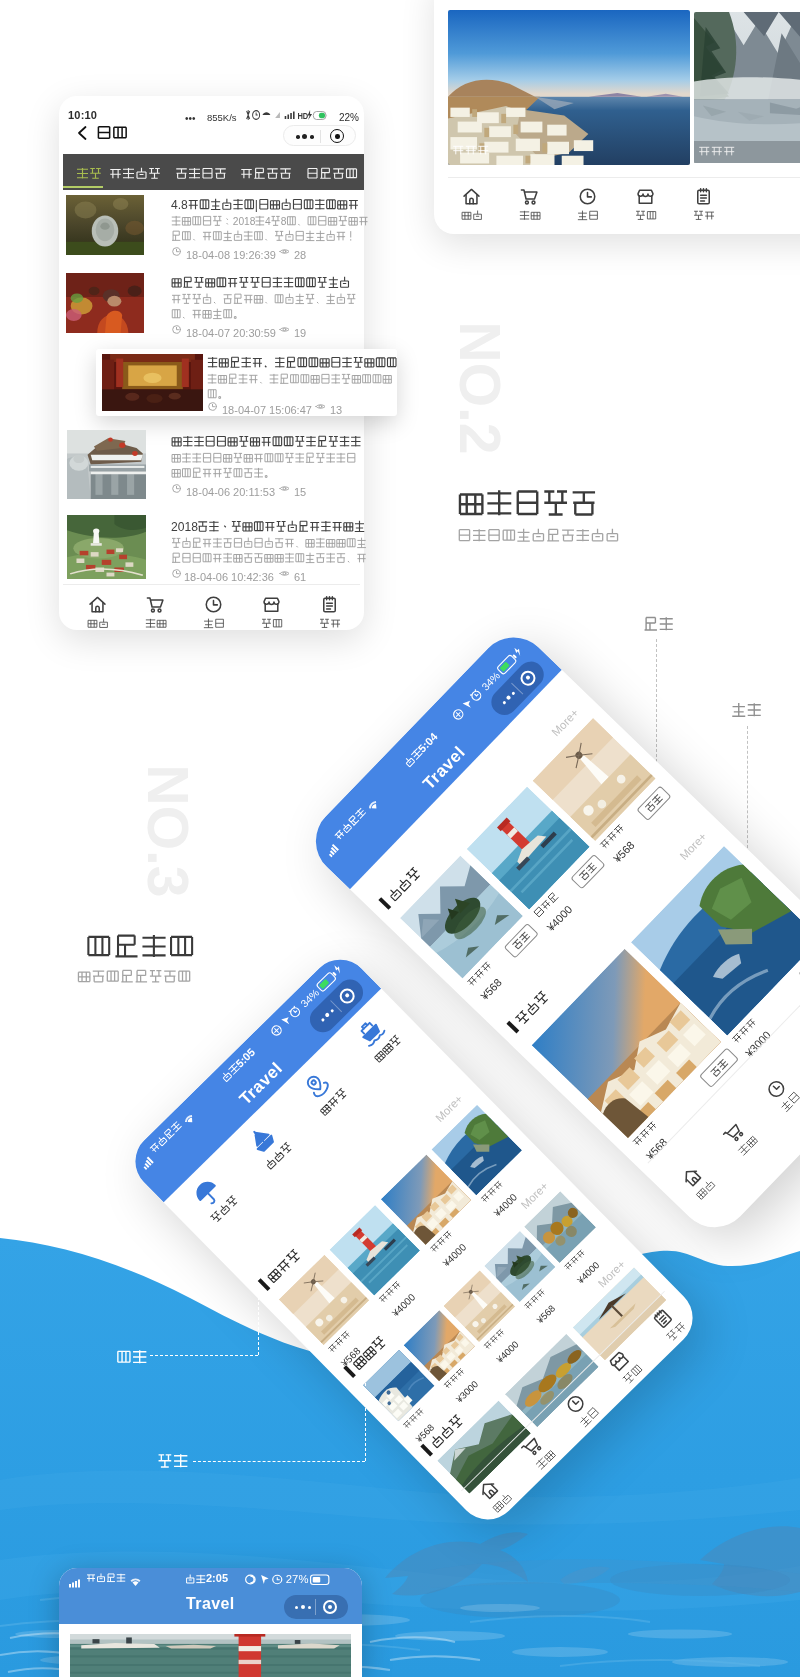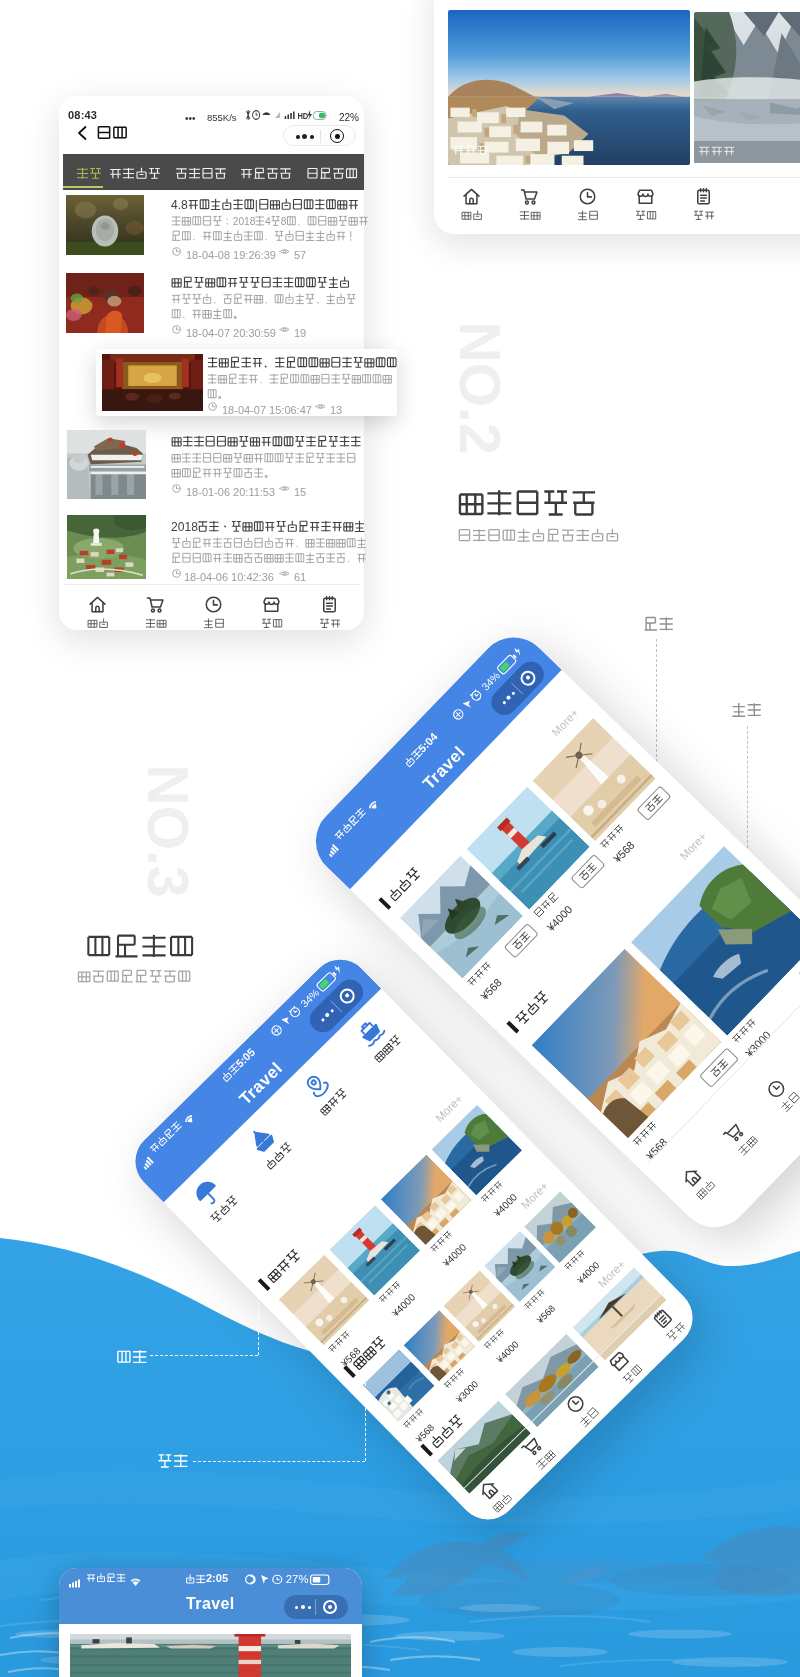--- a/index.html
+++ b/index.html
@@ -118,21 +118,21 @@
 <div style="position:absolute;left:731.2px;top:702.0px;">
       <svg width="31.0" height="15.5" viewBox="0 0 200.0 100" style="display:block;overflow:visible">
         <path d="M50 6L50 92M10 30L90 30M18 64L82 64M8 92L92 92" stroke="#909090" stroke-width="9" fill="none"></path>
         <path d="M108 18L192 18M108 52L192 52M108 86L192 86M150 8L150 92" stroke="#909090" stroke-width="9" fill="none"></path>
       </svg>
     </div>
 <div class="abs" style="left:747px;top:726px;width:0;height:132px;border-left:1.4px dashed #c2c2c2"></div>
 
 <div class="abs" style="left:59px;top:96px;width:305px;height:534px;background:#fff;border-radius:18px;box-shadow:0 10px 35px rgba(0,0,0,0.13)">
 
-<div style="position:absolute;left:9.0px;top:9.0px;"><span style="font-size:11px;color:#2c2c2c;font-weight:bold;letter-spacing:.2px">08:43</span></div>
+<div style="position:absolute;left:9.0px;top:9.0px;"><span style="font-size:11px;color:#2c2c2c;font-weight:bold;letter-spacing:.2px">10:10</span></div>
 <div style="position:absolute;left:126.0px;top:12.0px;"><span style="font-size:10px;color:#333">•••</span></div>
 <div style="position:absolute;left:148.0px;top:11.0px;"><span style="font-size:9.5px;color:#333">855K/s</span></div>
 <div style="position:absolute;left:186.0px;top:11.0px;"><svg width="100" height="12" viewBox="0 0 126 12" preserveAspectRatio="none">
 <g fill="#3a3a3a">
             <path d="M2 2 L6 10 M6 2 L2 10 M4 1 V11" stroke="#3a3a3a" stroke-width="1.1" fill="none"></path>
 <circle cx="14" cy="6" r="4.4" fill="none" stroke="#3a3a3a" stroke-width="1.2"></circle>
             <path d="M14 3.5 V6 H16" stroke="#3a3a3a" stroke-width="1.1" fill="none"></path>
 <path d="M22 6 a6 6 0 0 1 10 0 Z" fill="#3a3a3a"></path>
 <path d="M38 9 L44 3 V9 Z" fill="#b9b9b9"></path>
 <path d="M50 10 V7 H52 V10 Z M53.5 10 V5.5 H55.5 V10 Z M57 10 V4 H59 V10 Z M60.5 10 V2.5 H62.5 V10 Z" fill="#3a3a3a"></path>
@@ -300,21 +300,21 @@
       </div>
       <div style="position:absolute;left:127.0px;top:149.0px;"><span style="font-size:11px;color:#9d9d9d">18-04-08 19:26:39</span></div>
       <div style="position:absolute;left:220.0px;top:150.0px;">
         <svg width="11" height="11" viewBox="0 0 22 22" style="display:block">
           <g stroke="#a8a8a8" stroke-width="2.00" stroke-linecap="round" stroke-linejoin="round" fill="#a8a8a8">
             <path d="M2 11 C5 6.5 17 6.5 20 11 C17 15.5 5 15.5 2 11 Z" fill="none"></path>
             <circle cx="11" cy="11" r="2.6" fill="none"></circle>
           </g>
         </svg>
       </div>
-      <div style="position:absolute;left:235.0px;top:149.0px;"><span style="font-size:11px;color:#9d9d9d">57</span></div>
+      <div style="position:absolute;left:235.0px;top:149.0px;"><span style="font-size:11px;color:#9d9d9d">28</span></div>
 
 <div style="position:absolute;left:7.0px;top:177.0px;">
         <svg width="78.0" height="60.0" viewBox="0 0 100 100" preserveAspectRatio="none" style="display:block;border-radius:0px">
           <defs></defs>
           <rect width="100" height="100" fill="#8e2b1e"></rect>
           <rect x="0" y="0" width="100" height="40" fill="#6e2218"></rect>
           <circle cx="20" cy="55" r="14" fill="#d8b43c" opacity=".7"></circle>
           <circle cx="10" cy="70" r="10" fill="#cc5f78" opacity=".8"></circle>
           <circle cx="14" cy="42" r="8" fill="#67a040" opacity=".8"></circle>
           <circle cx="58" cy="38" r="11" fill="#5a3028"></circle>
@@ -565,21 +565,21 @@
         </svg>
       </div>
 <div style="position:absolute;left:112.0px;top:386.5px;">
         <svg width="11" height="11" viewBox="0 0 22 22" style="display:block">
           <g stroke="#a8a8a8" stroke-width="2.00" stroke-linecap="round" stroke-linejoin="round" fill="#a8a8a8">
             <circle cx="11" cy="11" r="7.6" fill="none"></circle>
             <path d="M11 6.8 V11.4 H15" fill="none"></path>
           </g>
         </svg>
       </div>
-      <div style="position:absolute;left:127.0px;top:386.0px;"><span style="font-size:11px;color:#9d9d9d">18-01-06 20:11:53</span></div>
+      <div style="position:absolute;left:127.0px;top:386.0px;"><span style="font-size:11px;color:#9d9d9d">18-04-06 20:11:53</span></div>
       <div style="position:absolute;left:220.0px;top:387.0px;">
         <svg width="11" height="11" viewBox="0 0 22 22" style="display:block">
           <g stroke="#a8a8a8" stroke-width="2.00" stroke-linecap="round" stroke-linejoin="round" fill="#a8a8a8">
             <path d="M2 11 C5 6.5 17 6.5 20 11 C17 15.5 5 15.5 2 11 Z" fill="none"></path>
             <circle cx="11" cy="11" r="2.6" fill="none"></circle>
           </g>
         </svg>
       </div>
       <div style="position:absolute;left:235.0px;top:386.0px;"><span style="font-size:11px;color:#9d9d9d">15</span></div>
 

